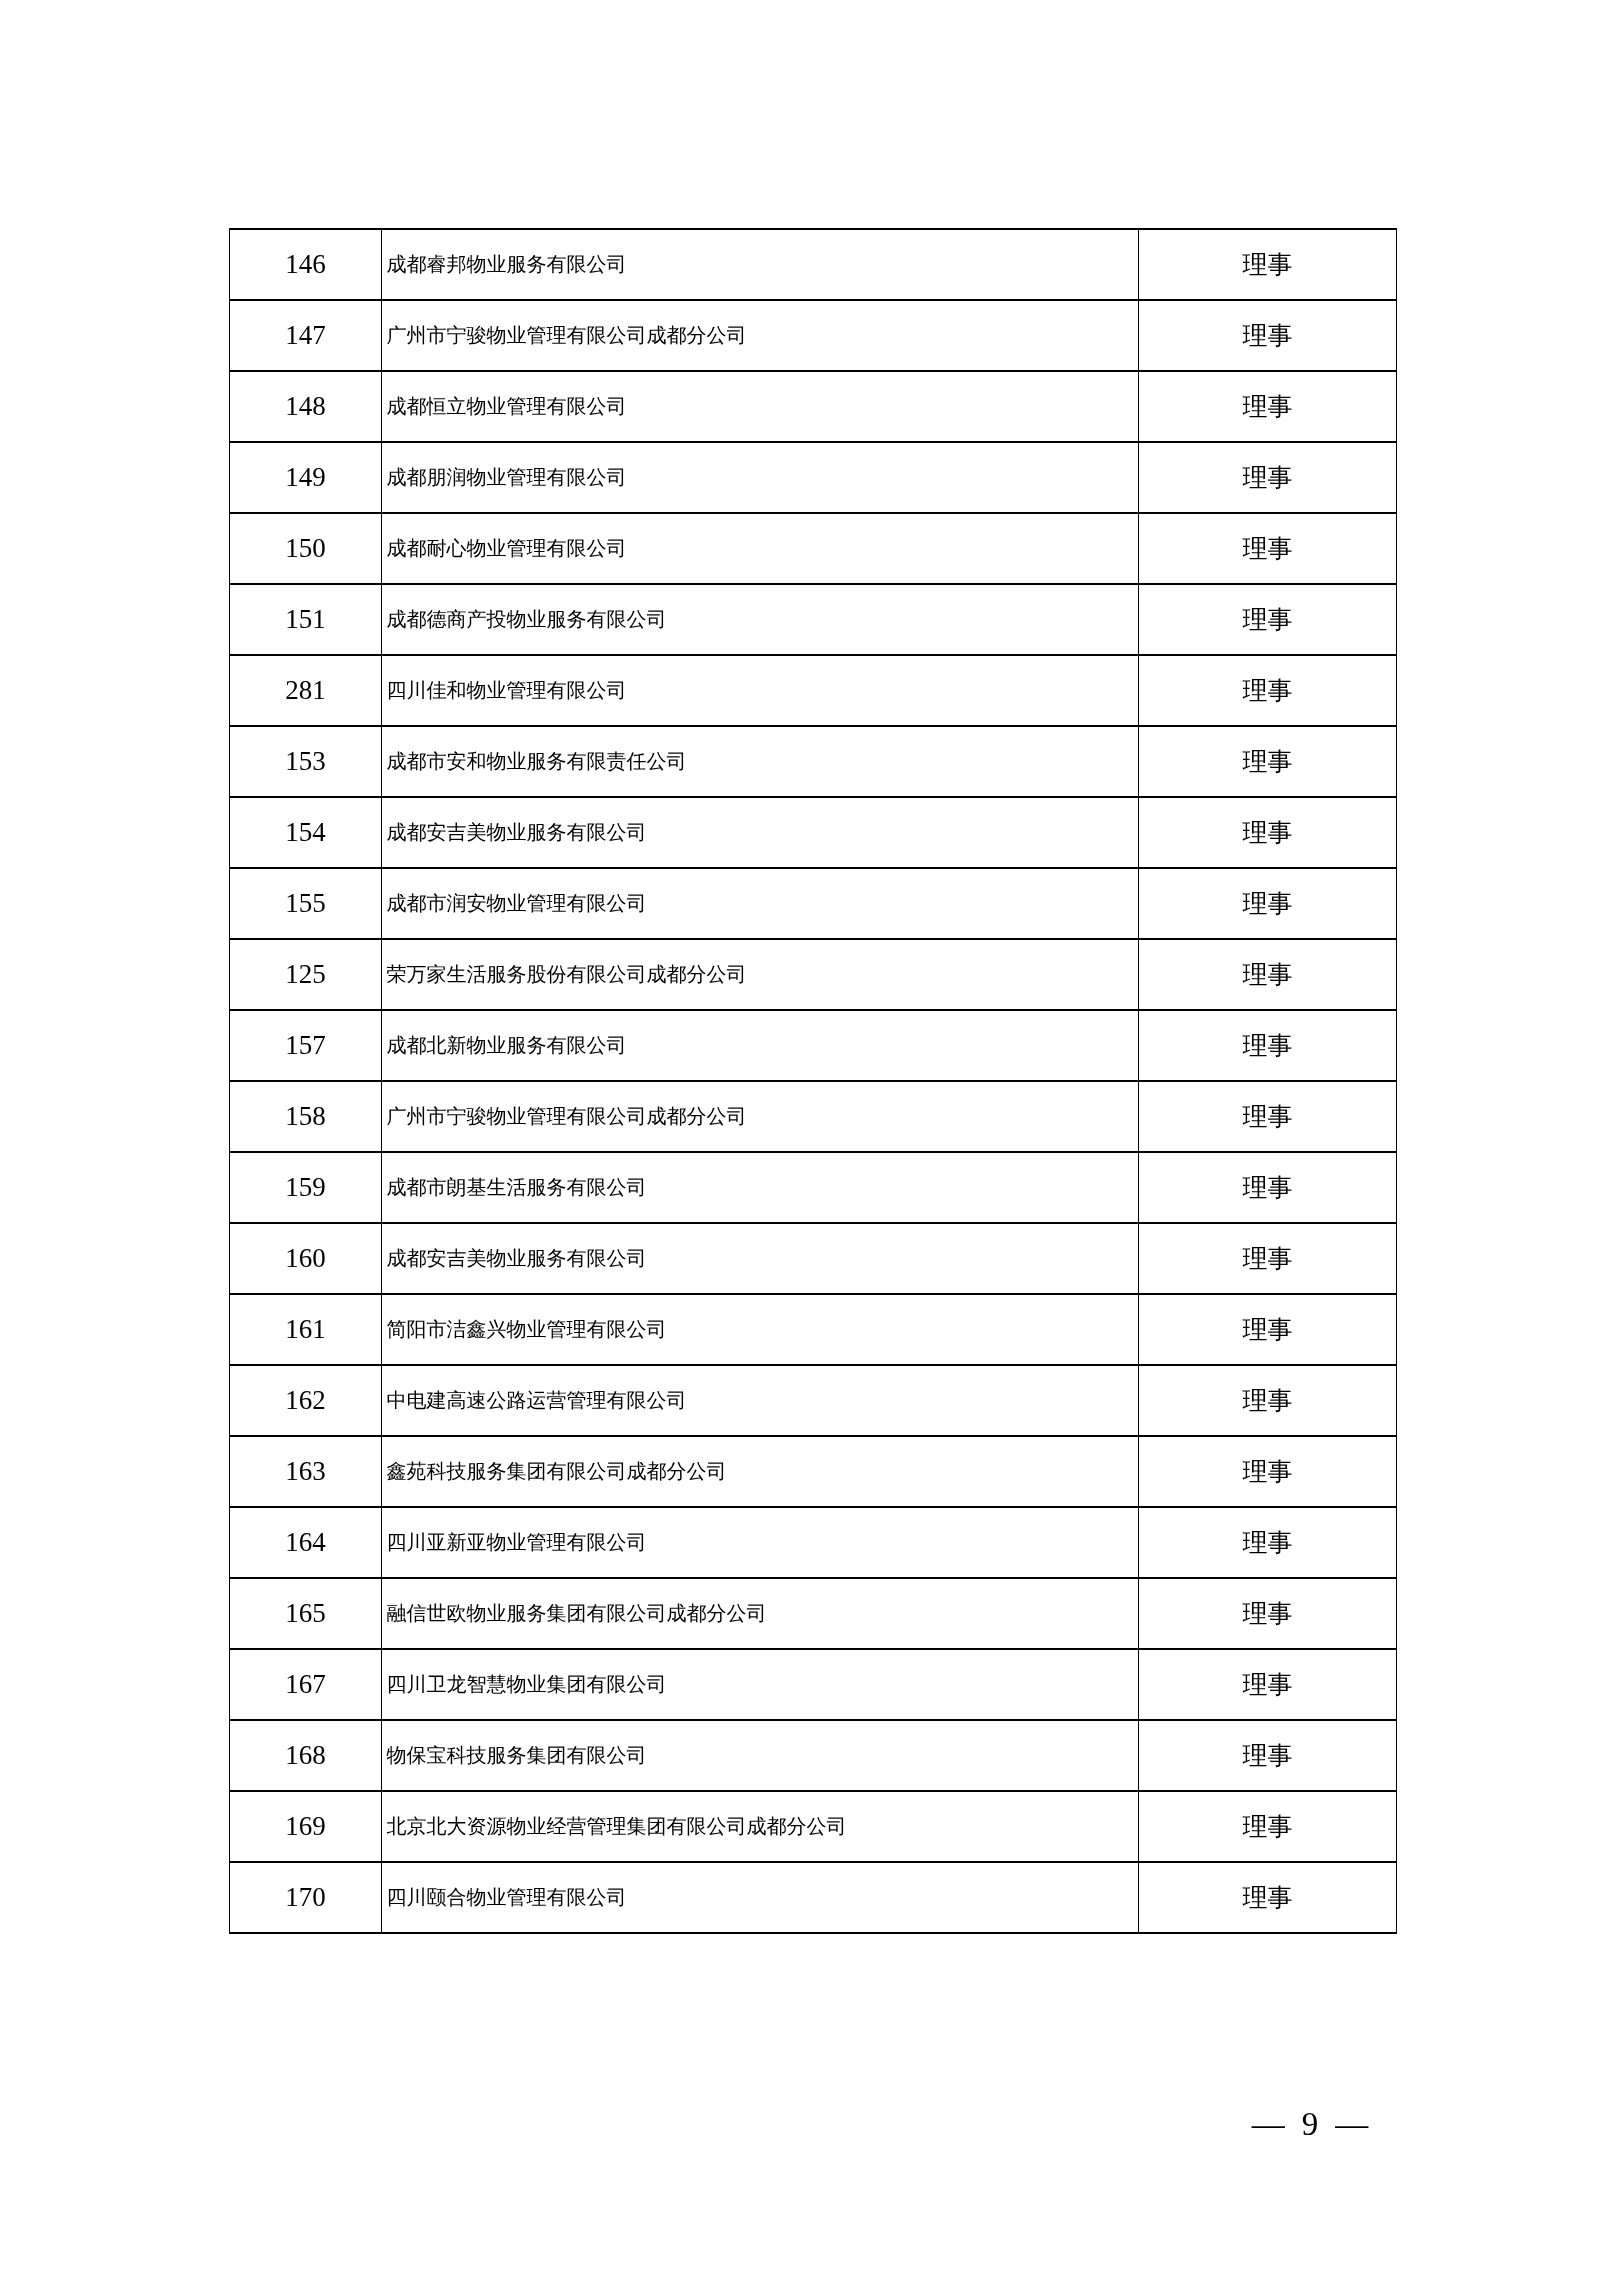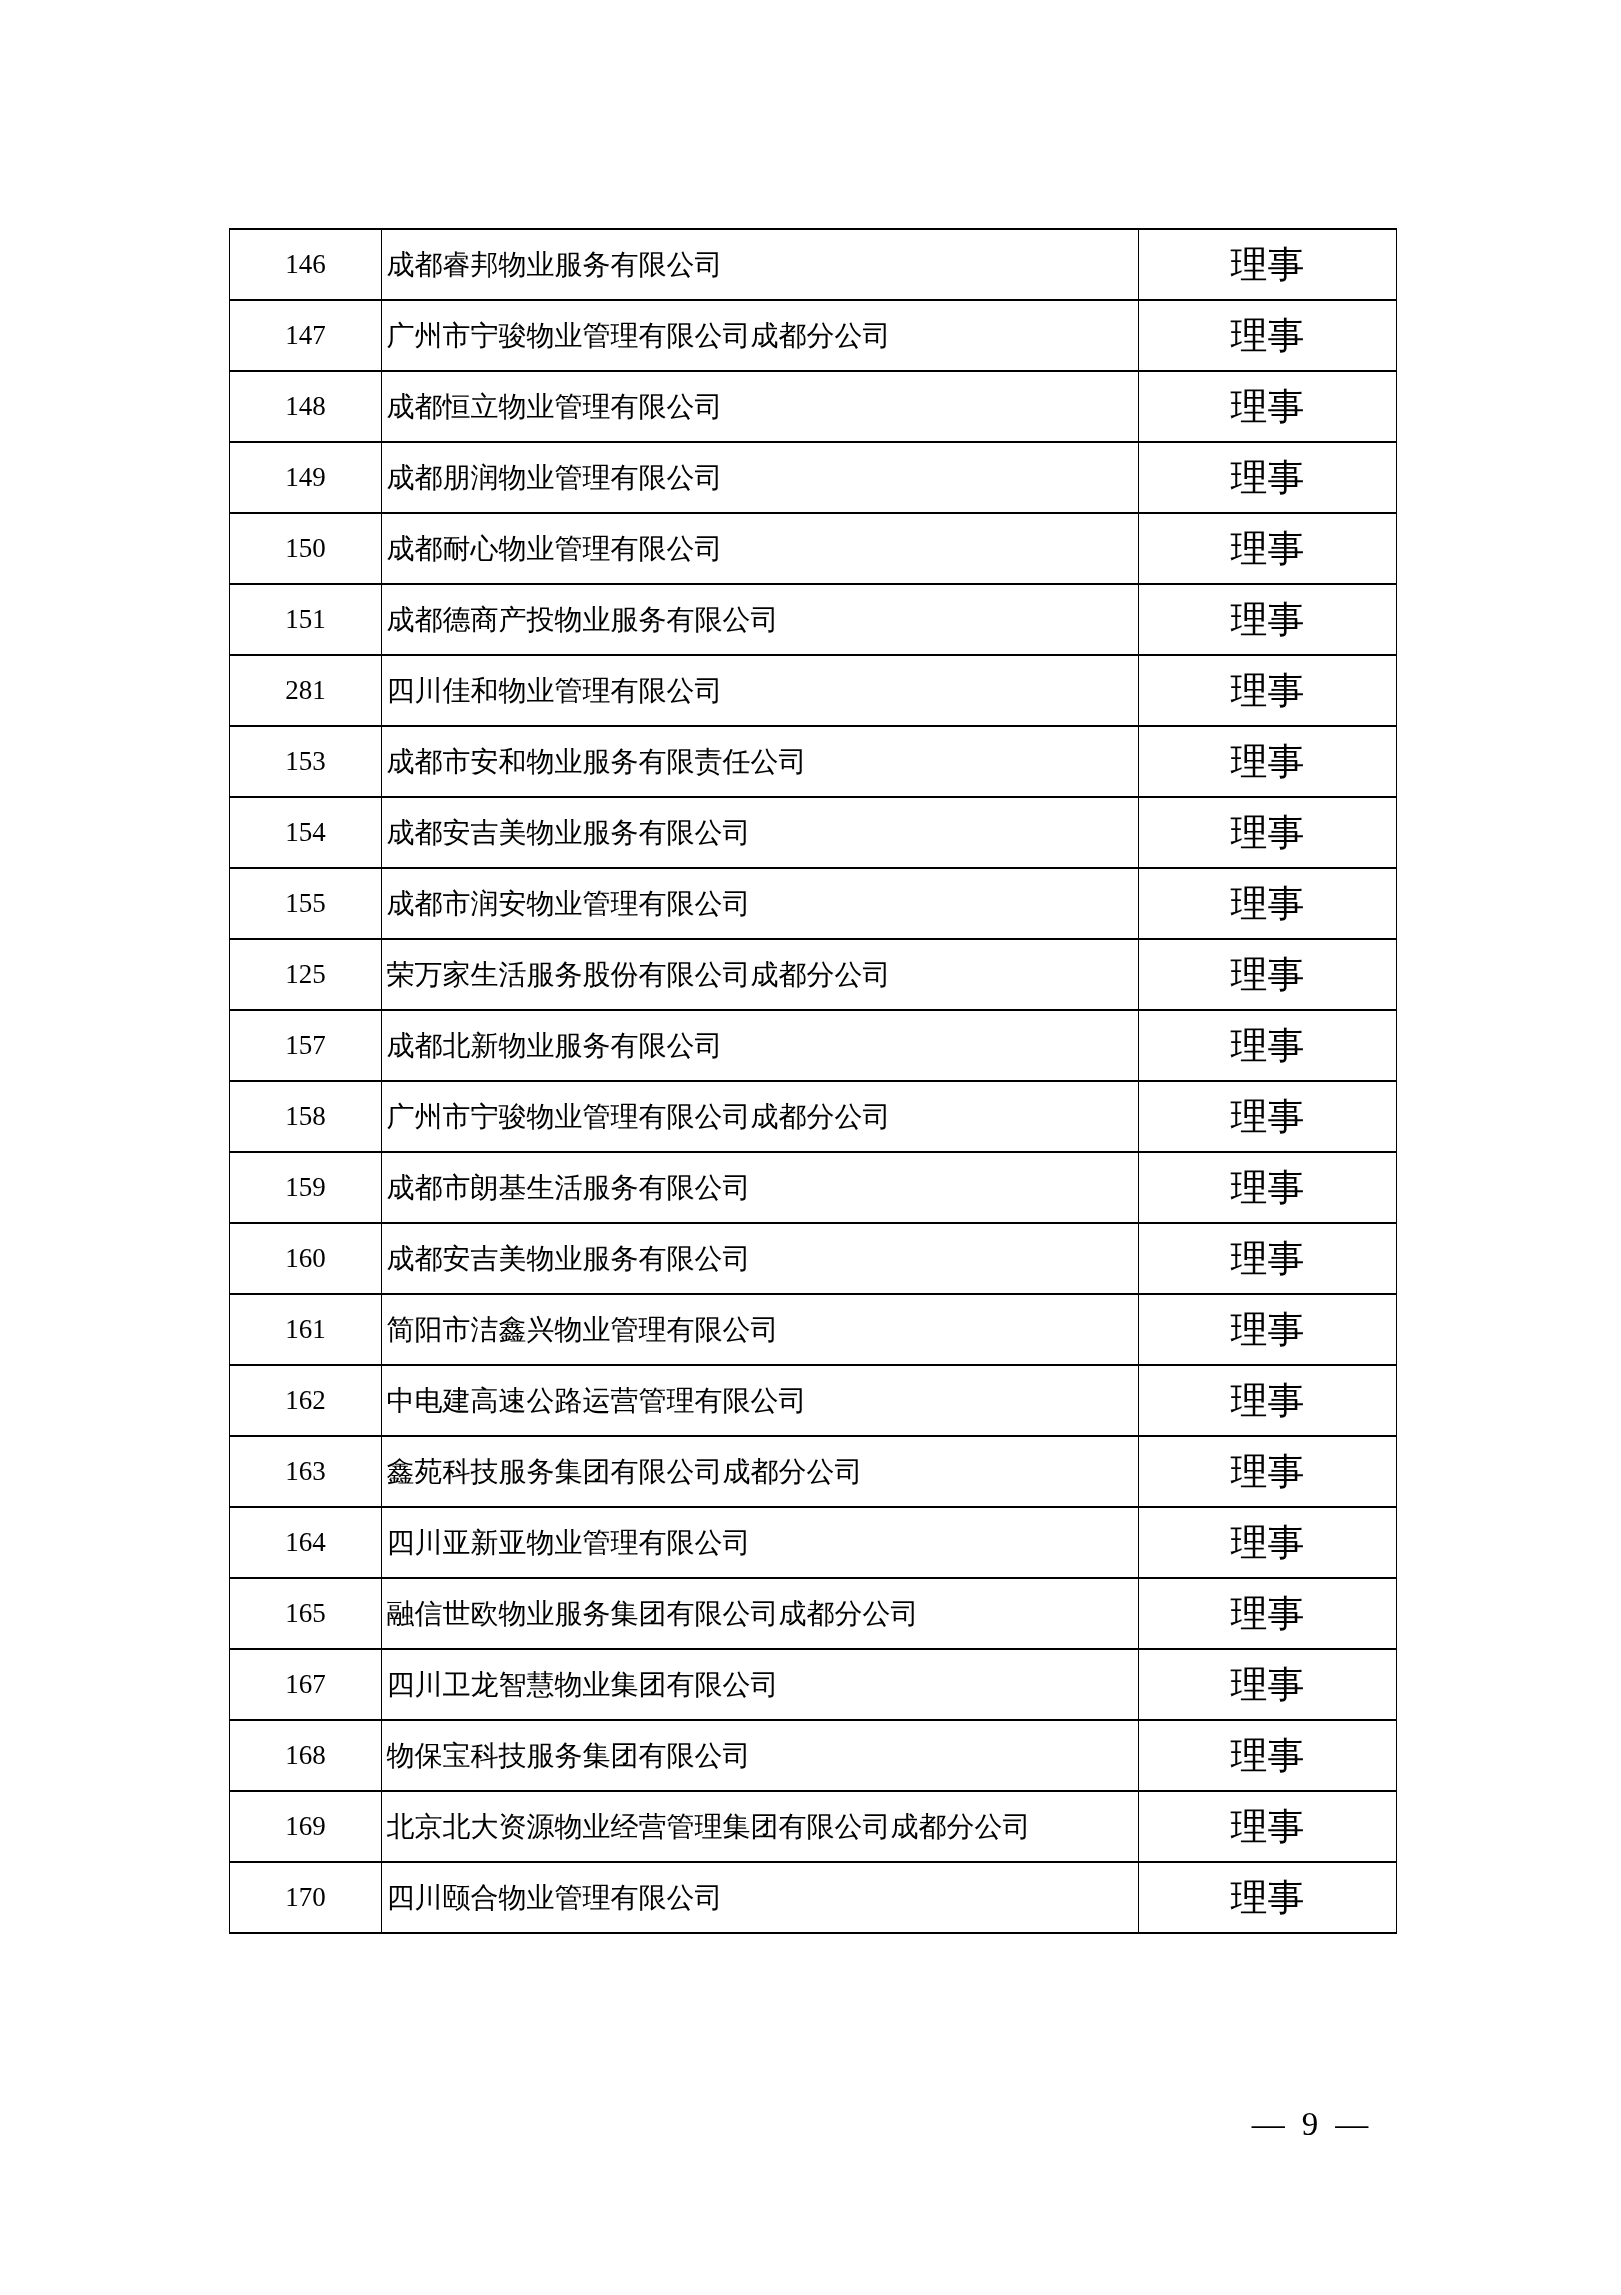--- a/index.html
+++ b/index.html
@@ -34,25 +34,25 @@
     white-space: nowrap;
   }
   td.cell-index {
     text-align: center;
     font-size: 27px;
   }
   td.cell-company {
     text-align: left;
     padding-left: 4.4px;
     padding-right: 3.5px;
-    font-size: 28px;
+    font-size: 20px;
   }
   td.cell-role {
     text-align: center;
-    font-size: 37px;
+    font-size: 25px;
   }
   .page-number {
     position: absolute;
     left: 1233px;
     top: 2106px;
     width: 154px;
     text-align: center;
     font-size: 33px;
     white-space: nowrap;
     word-spacing: 8.8px;

